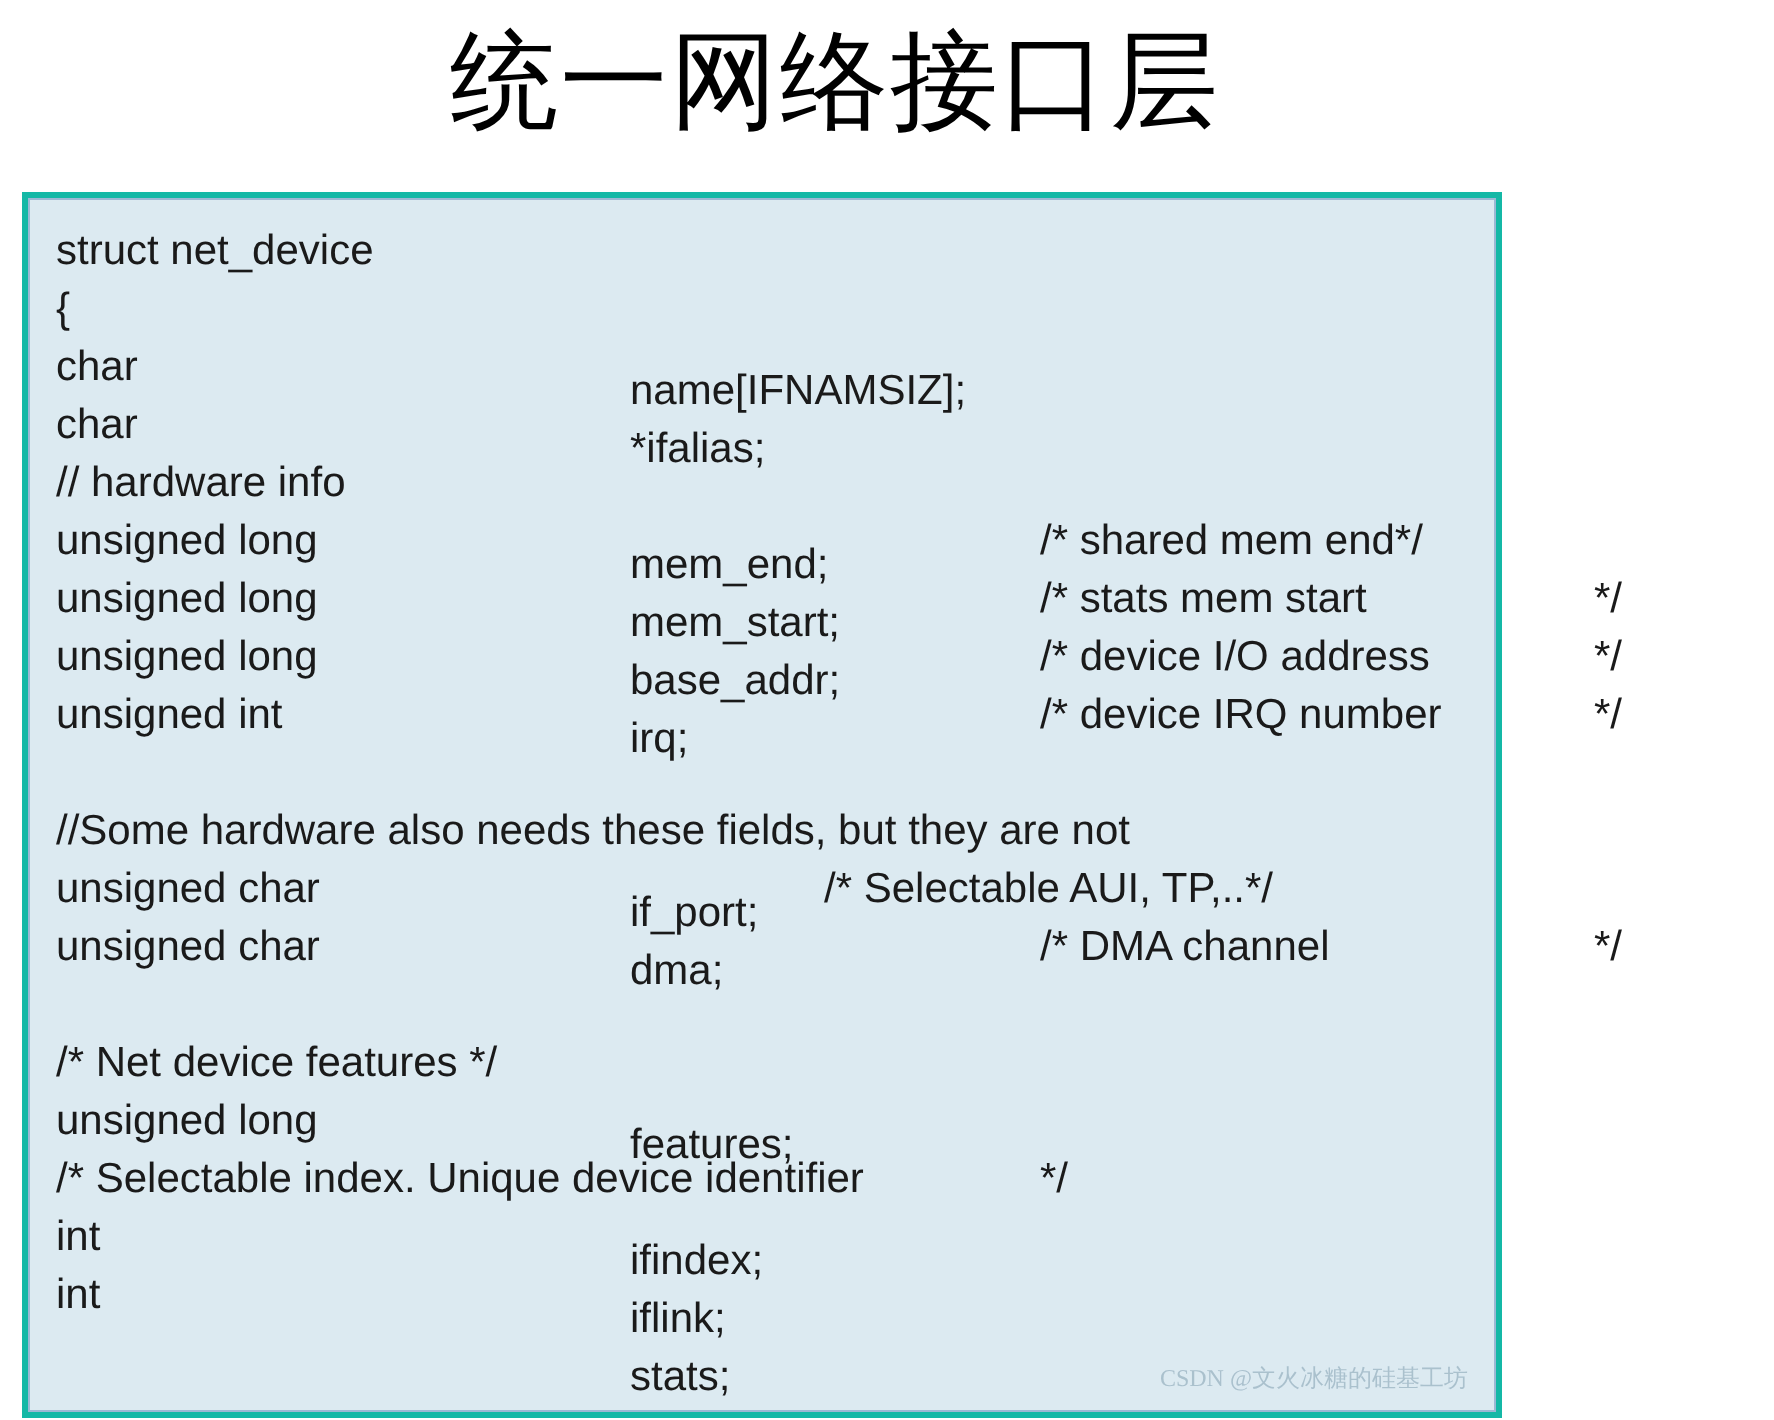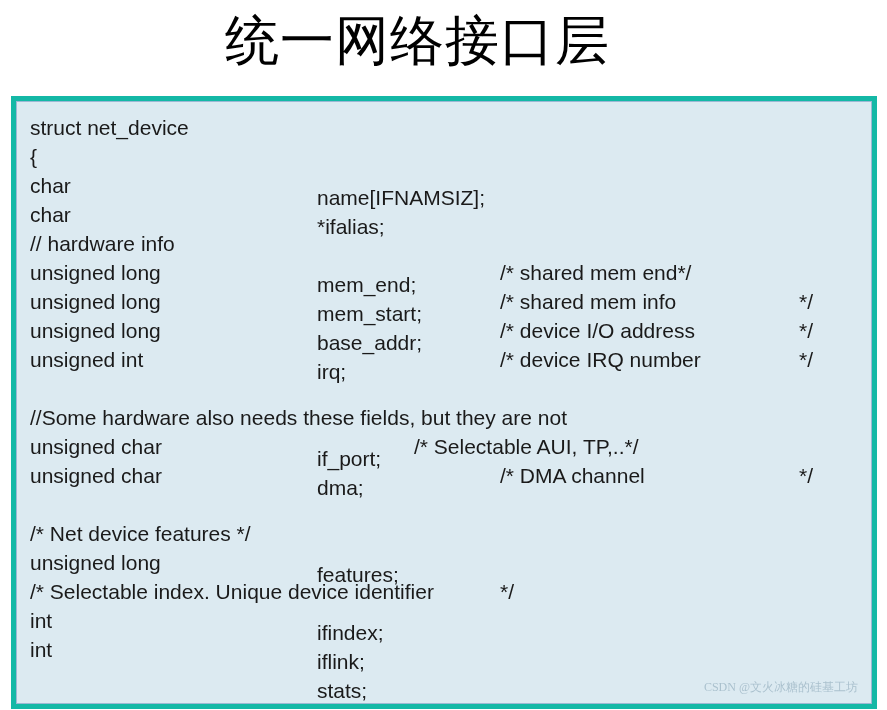--- a/index.html
+++ b/index.html
@@ -30,25 +30,25 @@
     color: #000000;
     letter-spacing: 1px;
     white-space: nowrap;
   }
 
   
   #code-box {
     position: absolute;
     left: 11px;
     top: 96px;
-    width: 866px;
+    width: 740px;
     height: 613px;
     box-sizing: border-box;
     background: #dceaf1;
-    border: 5px solid #14b8a6;
+    border: 3px solid #14b8a6;
     box-shadow: inset 0 0 0 1px #9cb8d4;
   }
 
   #code-listing {
     position: absolute;
     left: 0;
     top: 0;
     width: 100%;
     height: 100%;
     padding: 12px 0 0 4px;
@@ -70,21 +70,21 @@
     left: 10px;
     top: 0;
   }
   .col-name {
     position: absolute;
     left: 297px;
     top: 12px;
   }
   .col-comment {
     position: absolute;
-    left: 480px;
+    left: 502px;
     top: 0;
   }
   .col-comment.early {
     left: 394px;
   }
   .col-tail {
     position: absolute;
     left: 779px;
     top: 0;
   }
@@ -108,21 +108,21 @@
 <div id="slide-title">统一网络接口层</div>
 
 <div id="code-box">
   <div id="code-listing">
       <div class="code-line"><span class="col-type">struct net_device</span></div>
       <div class="code-line"><span class="col-type">{</span></div>
       <div class="code-line"><span class="col-type">char</span><span class="col-name">name[IFNAMSIZ];</span></div>
       <div class="code-line"><span class="col-type">char</span><span class="col-name">*ifalias;</span></div>
       <div class="code-line"><span class="col-type">// hardware info</span></div>
       <div class="code-line"><span class="col-type">unsigned long</span><span class="col-name">mem_end;</span><span class="col-comment">/* shared mem end*/</span></div>
-      <div class="code-line"><span class="col-type">unsigned long</span><span class="col-name">mem_start;</span><span class="col-comment">/* shared mem info</span><span class="col-tail">*/</span></div>
+      <div class="code-line"><span class="col-type">unsigned long</span><span class="col-name">mem_start;</span><span class="col-comment">/* stats mem start</span><span class="col-tail">*/</span></div>
       <div class="code-line"><span class="col-type">unsigned long</span><span class="col-name">base_addr;</span><span class="col-comment">/* device I/O address</span><span class="col-tail">*/</span></div>
       <div class="code-line"><span class="col-type">unsigned int</span><span class="col-name">irq;</span><span class="col-comment">/* device IRQ number</span><span class="col-tail">*/</span></div>
       <div class="code-line blank"></div>
       <div class="code-line"><span class="col-type">//Some hardware also needs these fields, but they are not</span></div>
       <div class="code-line"><span class="col-type">unsigned char</span><span class="col-name">if_port;</span><span class="col-comment early">/* Selectable AUI, TP,..*/</span></div>
       <div class="code-line"><span class="col-type">unsigned char</span><span class="col-name">dma;</span><span class="col-comment">/* DMA channel</span><span class="col-tail">*/</span></div>
       <div class="code-line blank"></div>
       <div class="code-line"><span class="col-type">/* Net device features */</span></div>
       <div class="code-line"><span class="col-type">unsigned long</span><span class="col-name">features;</span></div>
       <div class="code-line"><span class="col-type">/* Selectable index. Unique device identifier</span><span class="col-comment">*/</span></div>

